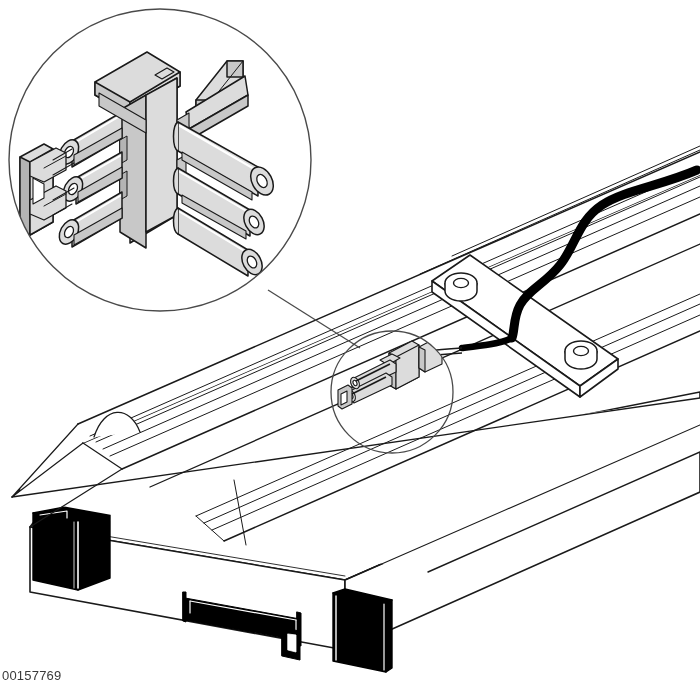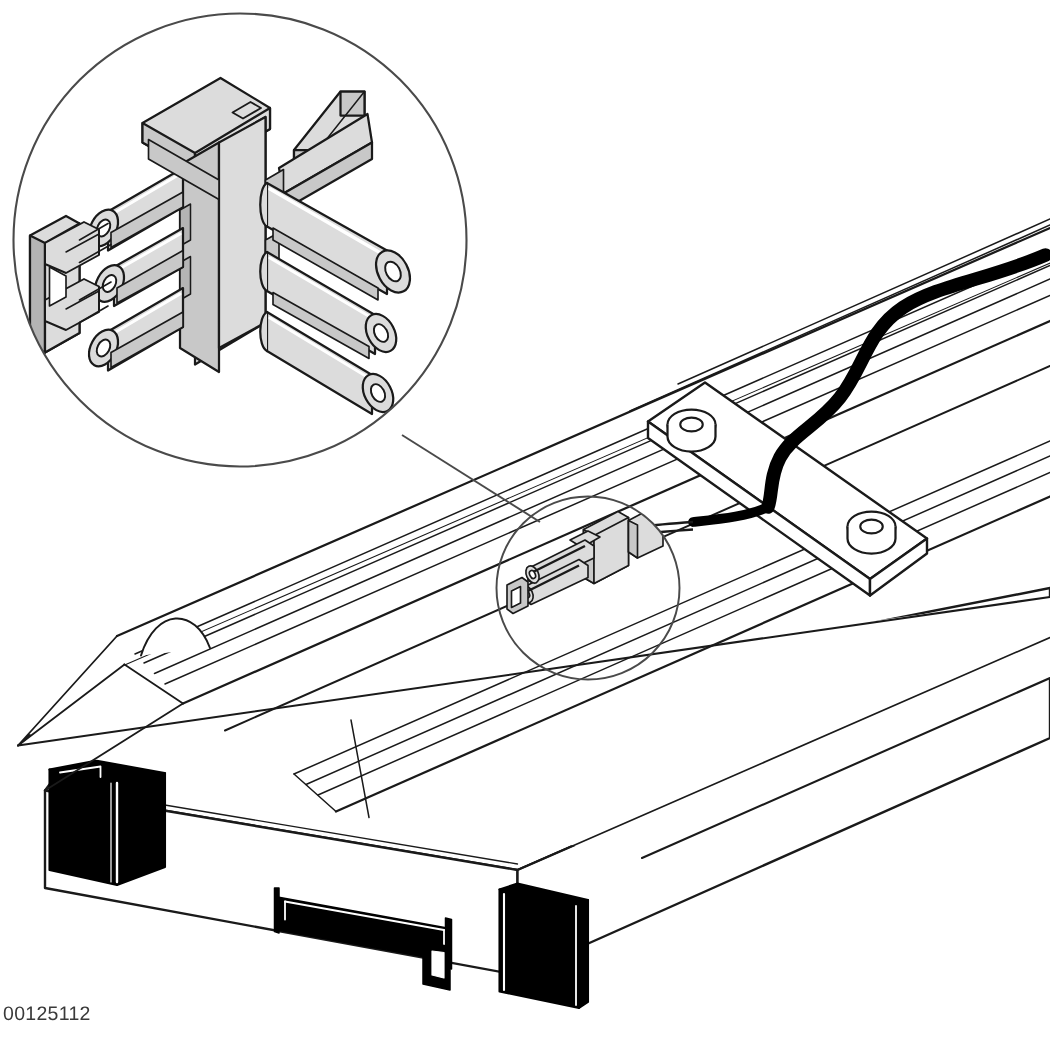--- a/index.html
+++ b/index.html
@@ -321,13 +321,13 @@
       <g>
         <path d="M 99 93 L 146 120 L 146 133 L 99 106 Z" fill="#c8c8c8" stroke="#1a1a1a" stroke-width="1.1"></path>
       </g>
     </g>
 
     <circle cx="160" cy="160" r="151" fill="none" stroke="#4a4a4a" stroke-width="1.4"></circle>
   </g>
 
 </svg>
 
-<div class="caption">00125112</div>
+<div class="caption">00157769</div>
 
 </body></html>

